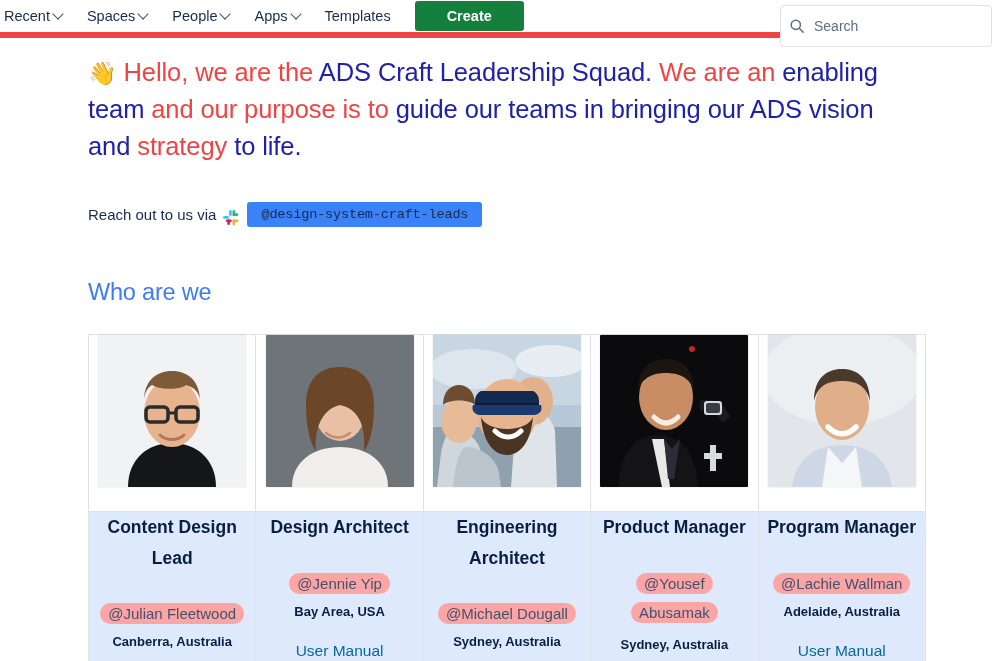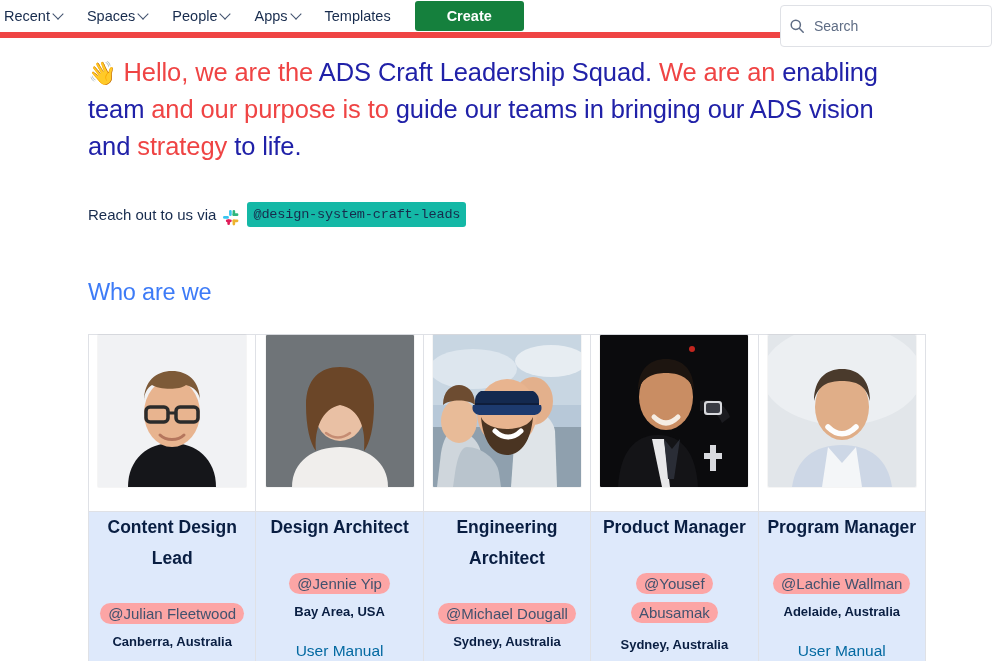--- a/index.html
+++ b/index.html
@@ -116,24 +116,24 @@
     color: #172b4d;
     display: flex;
     align-items: flex-end;
     gap: 7px;
     line-height: 1.6;
   }
   .slack-icon { width: 17px; height: 17px; display: block; }
   .code-chip {
     font-family: "Liberation Mono", monospace;
     font-size: 13.6px;
-    background: #14b8a6;
+    background: #3b82f6;
     color: #172b4d;
     border-radius: 3px;
-    padding: 2px 6px;
+    padding: 2px 14px;
     letter-spacing: -0.2px;
   }
 
   .section-title {
     margin-top: 52px;
     font-size: 23.5px;
     color: #3d7bf7;
     font-weight: normal;
     letter-spacing: -0.2px;
   }

